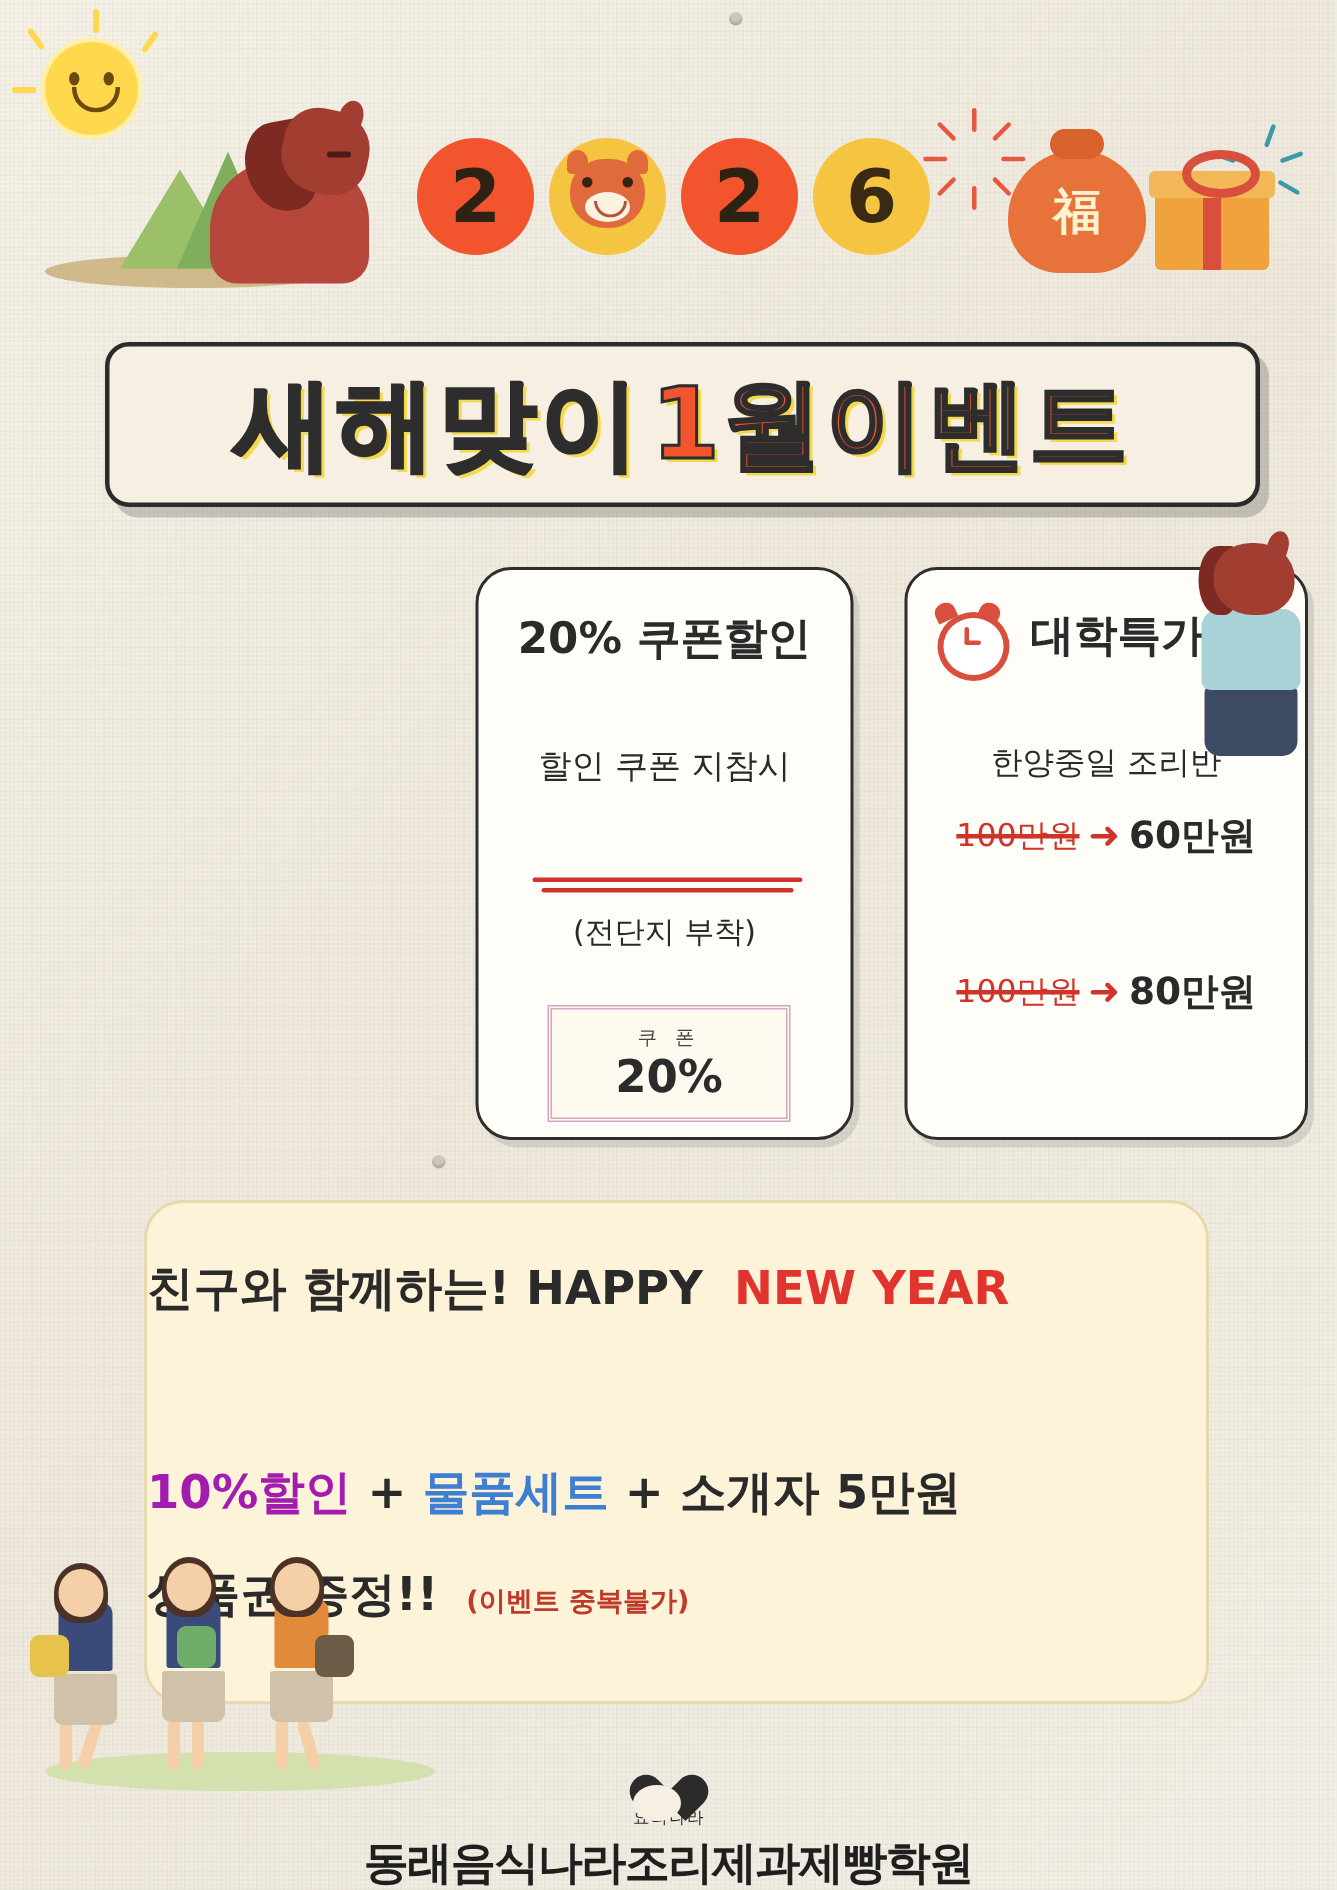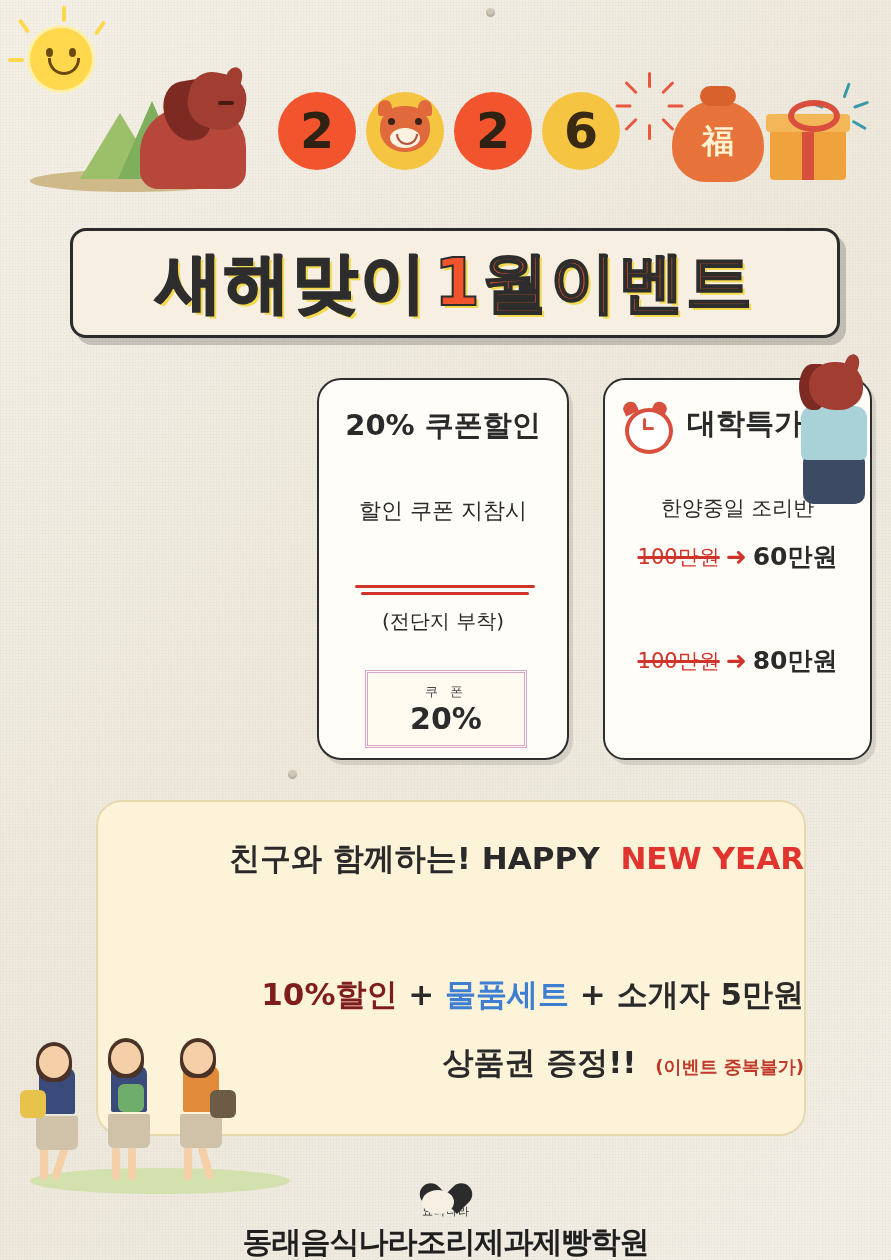--- a/index.html
+++ b/index.html
@@ -149,24 +149,24 @@
   .hh-ear{position:absolute;left:64px;top:-8px;width:14px;height:20px;background:#a23d31;border-radius:50% 50% 20% 20%;transform:rotate(16deg);}
   .hh-mane{position:absolute;left:18px;top:2px;width:26px;height:46px;background:#7d2a22;border-radius:60% 20% 40% 60%;}
   .hh-body{position:absolute;left:20px;top:44px;width:66px;height:54px;background:#a8d2d8;border-radius:12px 12px 6px 6px;}
   .hh-pants{position:absolute;left:22px;top:94px;width:62px;height:48px;background:#3c4a63;border-radius:6px 6px 10px 10px;}
 
   
   .banner{
     position:absolute;left:96px;top:800px;width:706px;height:332px;
     background:#fdf3d9;border:2px solid #e7d9ae;border-radius:26px;
   }
-  .bline{position:absolute;left:0;width:100%;text-align:right;font-size:31px;color:#2a2a2a;font-weight:bold;}
+  .bline{position:absolute;left:0;width:100%;text-align:left;font-size:31px;color:#2a2a2a;font-weight:bold;}
   .bline .red{color:#e2342f;}
   .bline .blue{color:#3f7fd1;}
-  .bline .orange{color:#7f1d1d;}
+  .bline .orange{color:#a21caf;}
   .bline .small{font-size:18px;color:#c0392b;}
 
   .girls{position:absolute;left:20px;top:1000px;width:280px;height:200px;}
   .girl{position:absolute;bottom:20px;}
   .g-head{position:absolute;width:30px;height:32px;border-radius:50%;background:#f4cfa8;}
   .g-hair{position:absolute;width:36px;height:40px;border-radius:50% 50% 40% 40%;background:#4a3326;}
   .g-body{position:absolute;width:36px;height:46px;background:#3a4a7a;border-radius:8px 8px 2px 2px;}
   .g-skirt{position:absolute;width:42px;height:34px;background:#cfc2a8;border-radius:2px 2px 6px 6px;}
   .g-leg{position:absolute;width:8px;height:34px;background:#f4cfa8;border-radius:4px;}
   .g-bag{position:absolute;width:26px;height:28px;border-radius:6px;}

